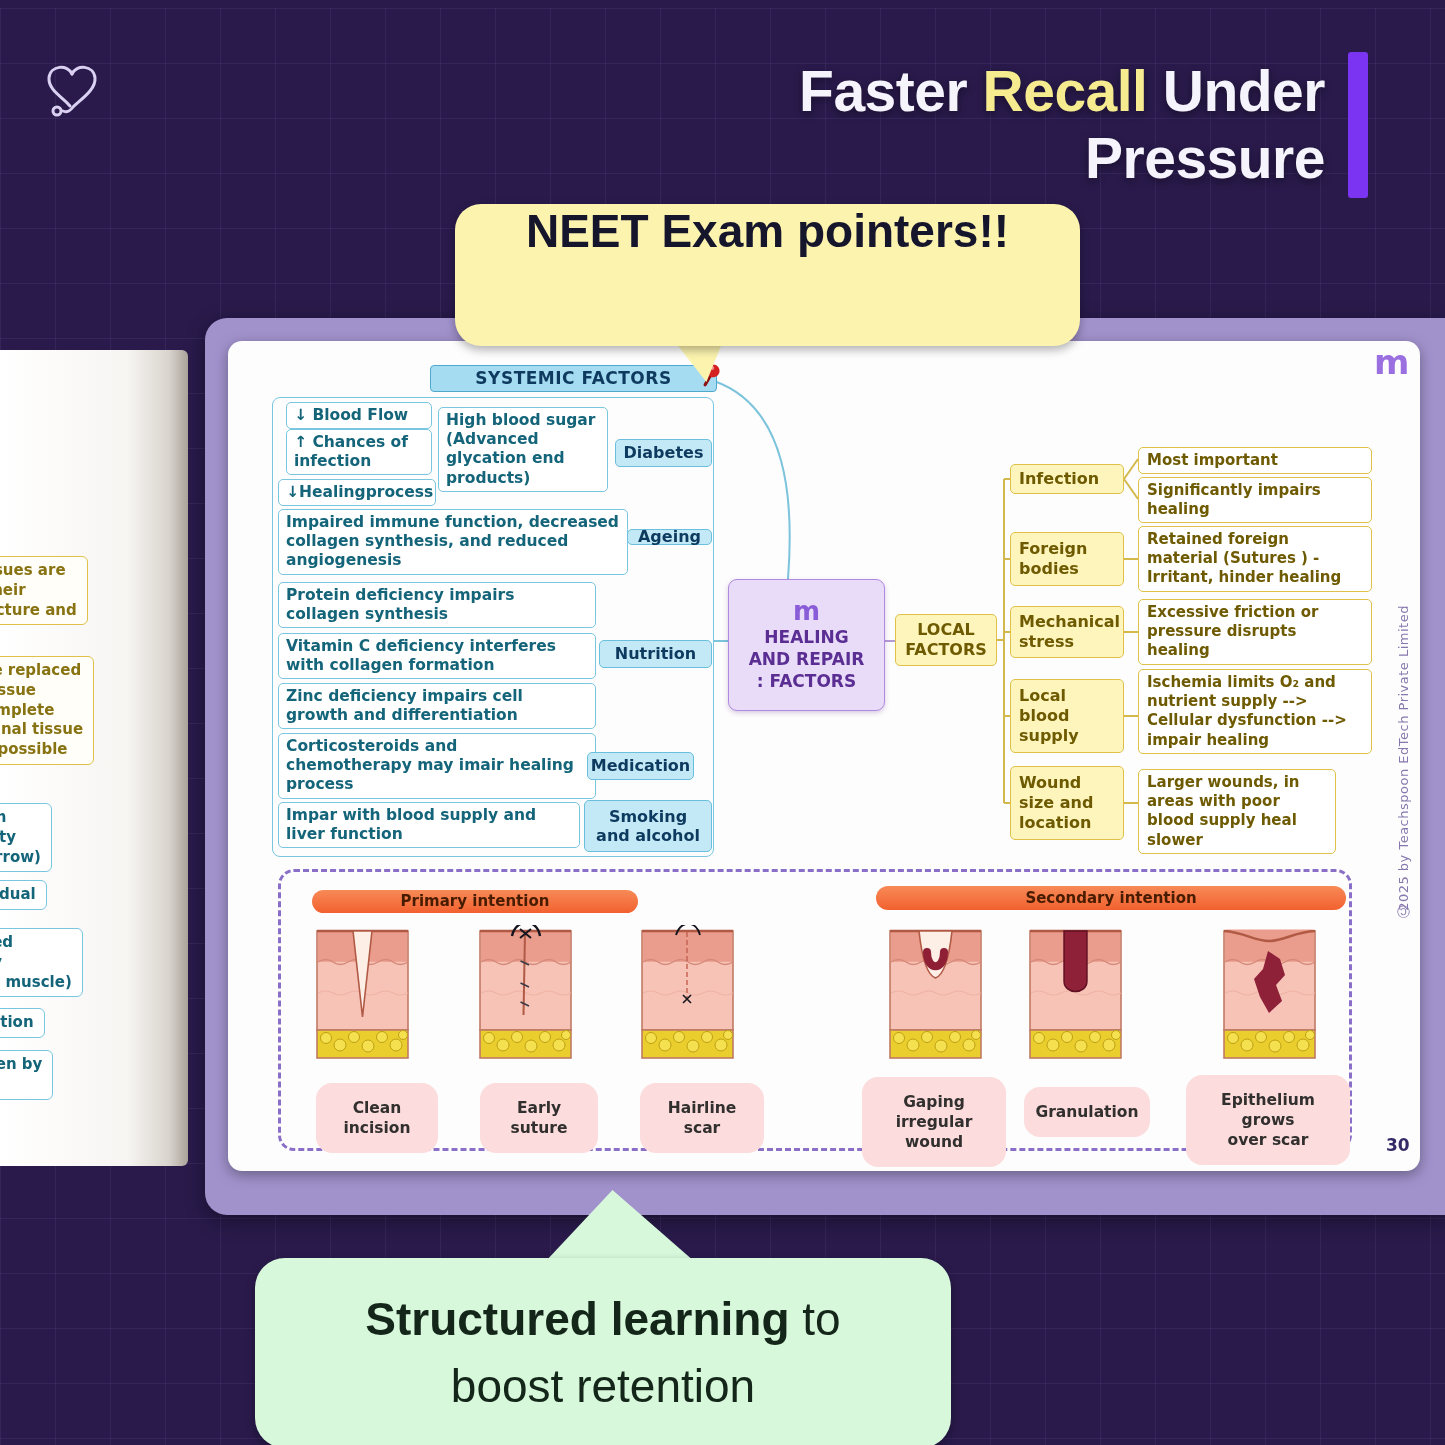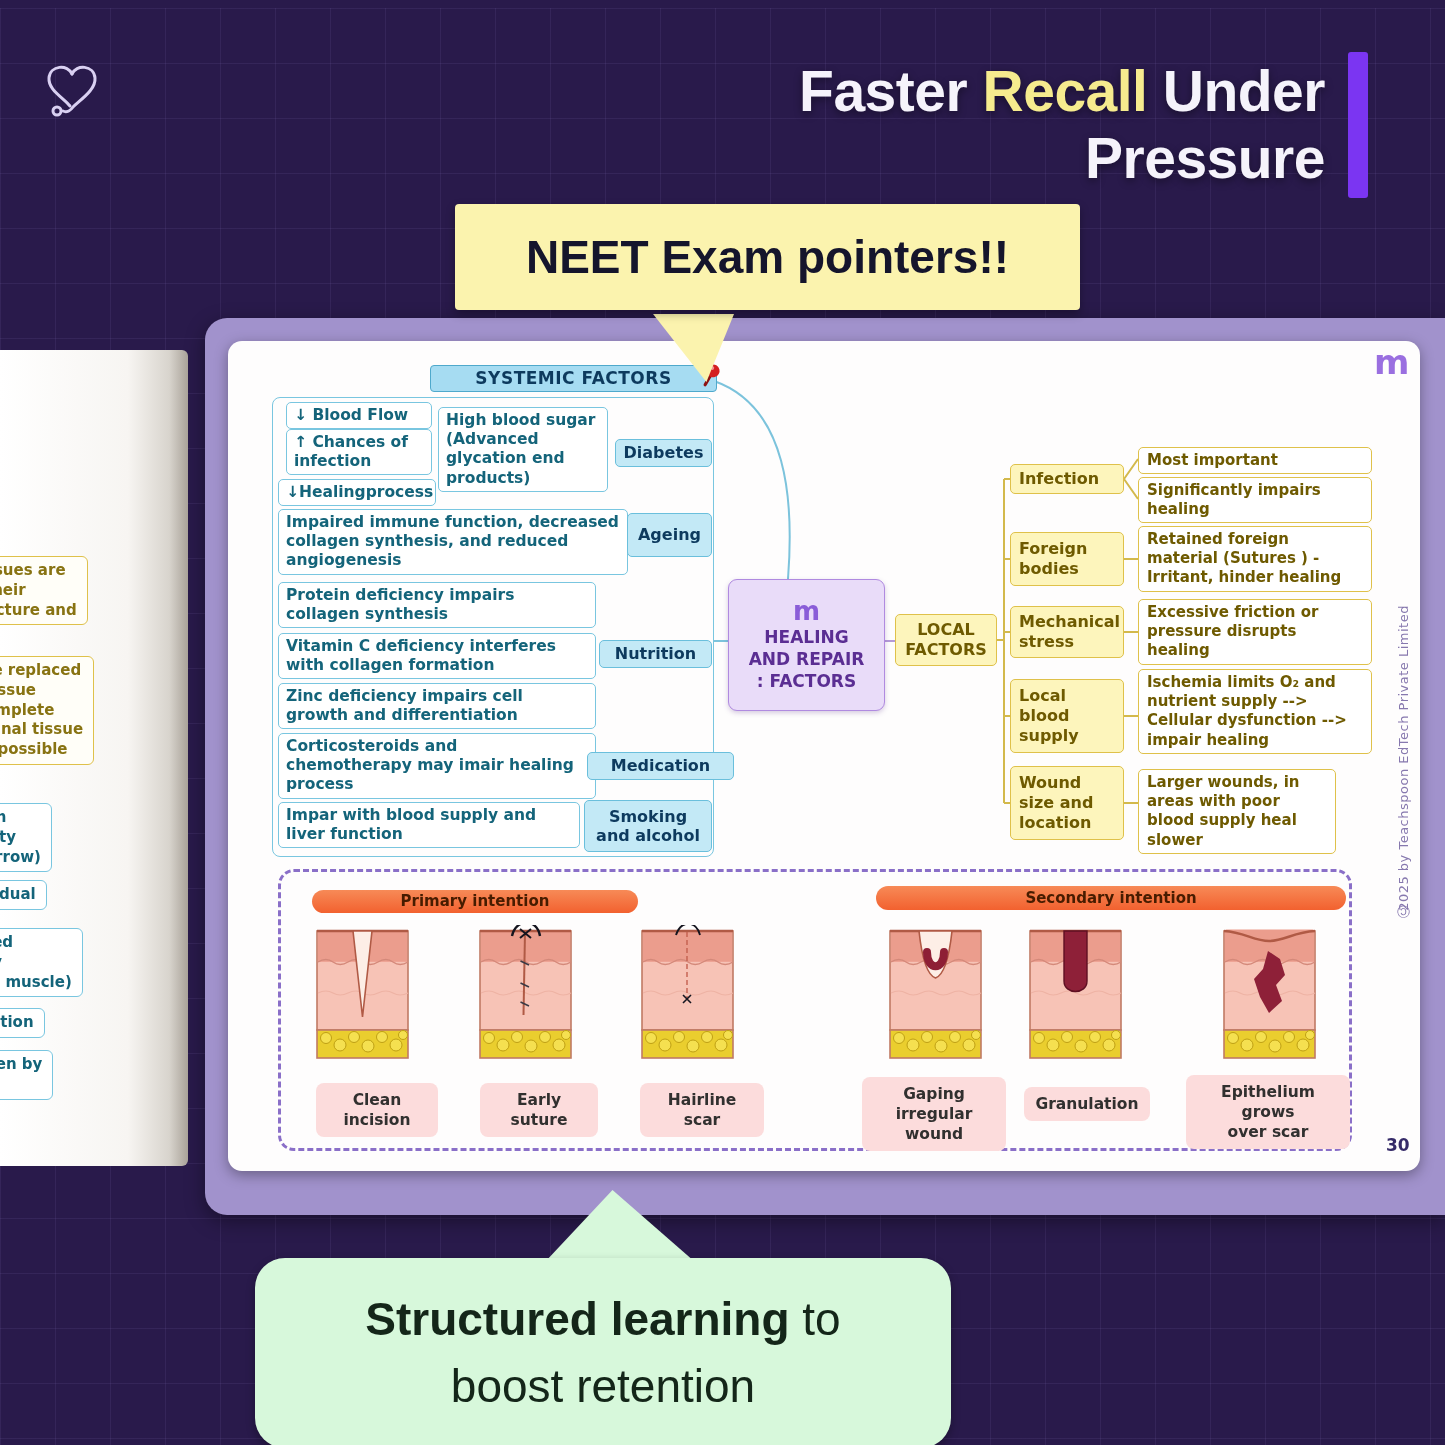--- a/index.html
+++ b/index.html
@@ -7,22 +7,22 @@
   #canvas{position:relative;width:1445px;height:1445px;overflow:hidden;
     background-color:#291a4b;
     background-image:linear-gradient(rgba(190,168,255,.08) 1px,transparent 1px),
                      linear-gradient(90deg,rgba(190,168,255,.08) 1px,transparent 1px);
     background-size:55px 55px;margin-top:8px;}
   .title{position:absolute;right:120px;top:50px;text-align:right;color:#f5f3fb;
     font-weight:800;font-size:57px;line-height:1.18;letter-spacing:-.5px;z-index:2;
     text-shadow:0 3px 8px rgba(0,0,0,.4)}
   .title .hl{color:#f6eb8e}
   .accent-bar{position:absolute;left:1348px;top:44px;width:20px;height:146px;border-radius:3px;z-index:2}
-  .bubble-top{position:absolute;left:455px;top:196px;width:625px;height:106px;border-radius:4px;
-    background:#fbf3ae;display:flex;align-items:center;justify-content:center;
+  .bubble-top{position:absolute;left:455px;top:196px;width:625px;height:142px;border-radius:26px;
+    background:#fbf3ae;display:flex;align-items:flex-start;justify-content:center;
     font-weight:700;font-size:46px;color:#15152c;z-index:12;box-shadow:0 4px 10px rgba(0,0,0,.3)}
   .bubble-top-tail{position:absolute;left:642px;top:306px;width:92px;height:68px;background:#fbf3ae;
     clip-path:polygon(12% 0,100% 0,70% 100%);z-index:12}
   .frame{position:absolute;left:205px;top:310px;width:1240px;height:897px;background:#a192cc;
     border-radius:22px 0 0 22px;z-index:3;box-shadow:0 6px 20px rgba(0,0,0,.4)}
   .left-page{position:absolute;left:0;top:342px;width:188px;height:816px;overflow:hidden;z-index:3;
     background:linear-gradient(90deg,#ffffff 0%,#f7f5f2 68%,#d8d4cd 90%,#a9a299 100%);
     border-radius:0 6px 6px 0}
   .frag{position:absolute;left:-26px;background:#fffef8;border:1.7px solid #dfc14a;border-radius:6px;
     padding:4px 10px;color:#887312;font:700 15px/1.32 "DejaVu Sans",sans-serif;white-space:pre-line}
@@ -47,23 +47,23 @@
   .yel-cat{position:absolute;background:#fdf5bc;border:1.6px solid #dfc14a;border-radius:5px;
     color:#6e5a00;font:700 16px/1.25 "DejaVu Sans",sans-serif;padding:3px 8px;white-space:pre-line;
     display:flex;align-items:center;z-index:2}
   .yel-det{position:absolute;background:#fff;border:1.6px solid #dfc14a;border-radius:5px;
     color:#6e5a00;font:700 15px/1.28 "DejaVu Sans",sans-serif;padding:3px 8px;white-space:pre-line;z-index:2}
   .dashed{position:absolute;border:3px dashed #8a6fc8;border-radius:16px;z-index:1}
   .bar{position:absolute;background:linear-gradient(180deg,#f78a57,#f2612f);border-radius:12px;
     color:#471c00;font:700 15px/1 "DejaVu Sans",sans-serif;display:flex;align-items:center;
     justify-content:center;z-index:2}
   .fig{position:absolute;top:584px;width:95px;height:138px;z-index:2}
-  .fig-label{position:absolute;background:#fcdcdc;border-radius:8px;color:#31302f;
+  .fig-label{position:absolute;background:#fcdcdc;border-radius:16px;color:#31302f;
     font:700 15.5px/1.3 "DejaVu Sans",sans-serif;display:flex;align-items:center;justify-content:center;
-    text-align:center;white-space:pre-line;padding:7px 8px;z-index:2}
+    text-align:center;white-space:pre-line;padding:15px 8px;z-index:2}
   .pagenum{position:absolute;left:1158px;top:796px;font:800 17px/1 "DejaVu Sans",sans-serif;color:#352a68;z-index:2}
   .copyright{position:absolute;right:10px;top:218px;height:370px;writing-mode:vertical-rl;
     transform:rotate(180deg);font:400 13px/1 "DejaVu Sans",sans-serif;color:#8678ae;letter-spacing:.5px;z-index:2}
   .page-logo{position:absolute;left:1146px;top:4px;font:800 34px/1 "DejaVu Sans",sans-serif;color:#9a6fe0;z-index:2}
   .bubble-bottom{position:absolute;left:255px;top:1250px;width:696px;height:190px;border-radius:30px;
     background:#d7f8db;display:flex;flex-direction:column;align-items:center;justify-content:center;
     font-size:46px;color:#142619;line-height:1.45;z-index:12;box-shadow:0 4px 10px rgba(0,0,0,.3)}
   .bubble-bottom b{font-weight:800}
   .bubble-bottom-tail{position:absolute;left:545px;top:1182px;width:150px;height:72px;background:#d7f8db;
     clip-path:polygon(45% 0,0 100%,100% 100%);z-index:12}
@@ -143,23 +143,23 @@
 
     <div class="mm-box" style="left:50px;top:168px;width:350px">Impaired immune function, decreased collagen synthesis, and reduced angiogenesis</div>
     <div class="mm-box" style="left:210px;top:66px;width:170px">High blood sugar (Advanced glycation end products)</div>
     <div class="mm-box" style="left:50px;top:241px;width:318px">Protein deficiency impairs collagen synthesis</div>
     <div class="mm-box" style="left:50px;top:342px;width:318px">Zinc deficiency impairs cell growth and differentiation</div>
     <div class="mm-box" style="left:50px;top:292px;width:318px">Vitamin C deficiency interferes with collagen formation</div>
     <div class="mm-box" style="left:50px;top:392px;width:318px">Corticosteroids and chemotherapy may imair healing process</div>
     <div class="mm-box" style="left:50px;top:461px;width:302px">Impar with blood supply and liver function</div>
 
     <div class="mm-cat" style="left:387px;top:98px;width:97px;height:28px">Diabetes</div>
-    <div class="mm-cat" style="left:399px;top:172px;width:85px;height:44px">Ageing</div>
+    <div class="mm-cat" style="left:399px;top:188px;width:85px;height:16px">Ageing</div>
     <div class="mm-cat" style="left:371px;top:299px;width:113px;height:28px">Nutrition</div>
-    <div class="mm-cat" style="left:359px;top:411px;width:147px;height:28px">Medication</div>
+    <div class="mm-cat" style="left:359px;top:411px;width:107px;height:28px">Medication</div>
     <div class="mm-cat" style="left:356px;top:459px;width:128px;height:52px">Smoking
 and alcohol</div>
 
     <div class="mm-center" style="left:500px;top:238px;width:157px;height:132px">
       <span class="glyph">m</span>
       <div class="ctext">HEALING
 AND REPAIR
 : FACTORS</div>
     </div>
 

